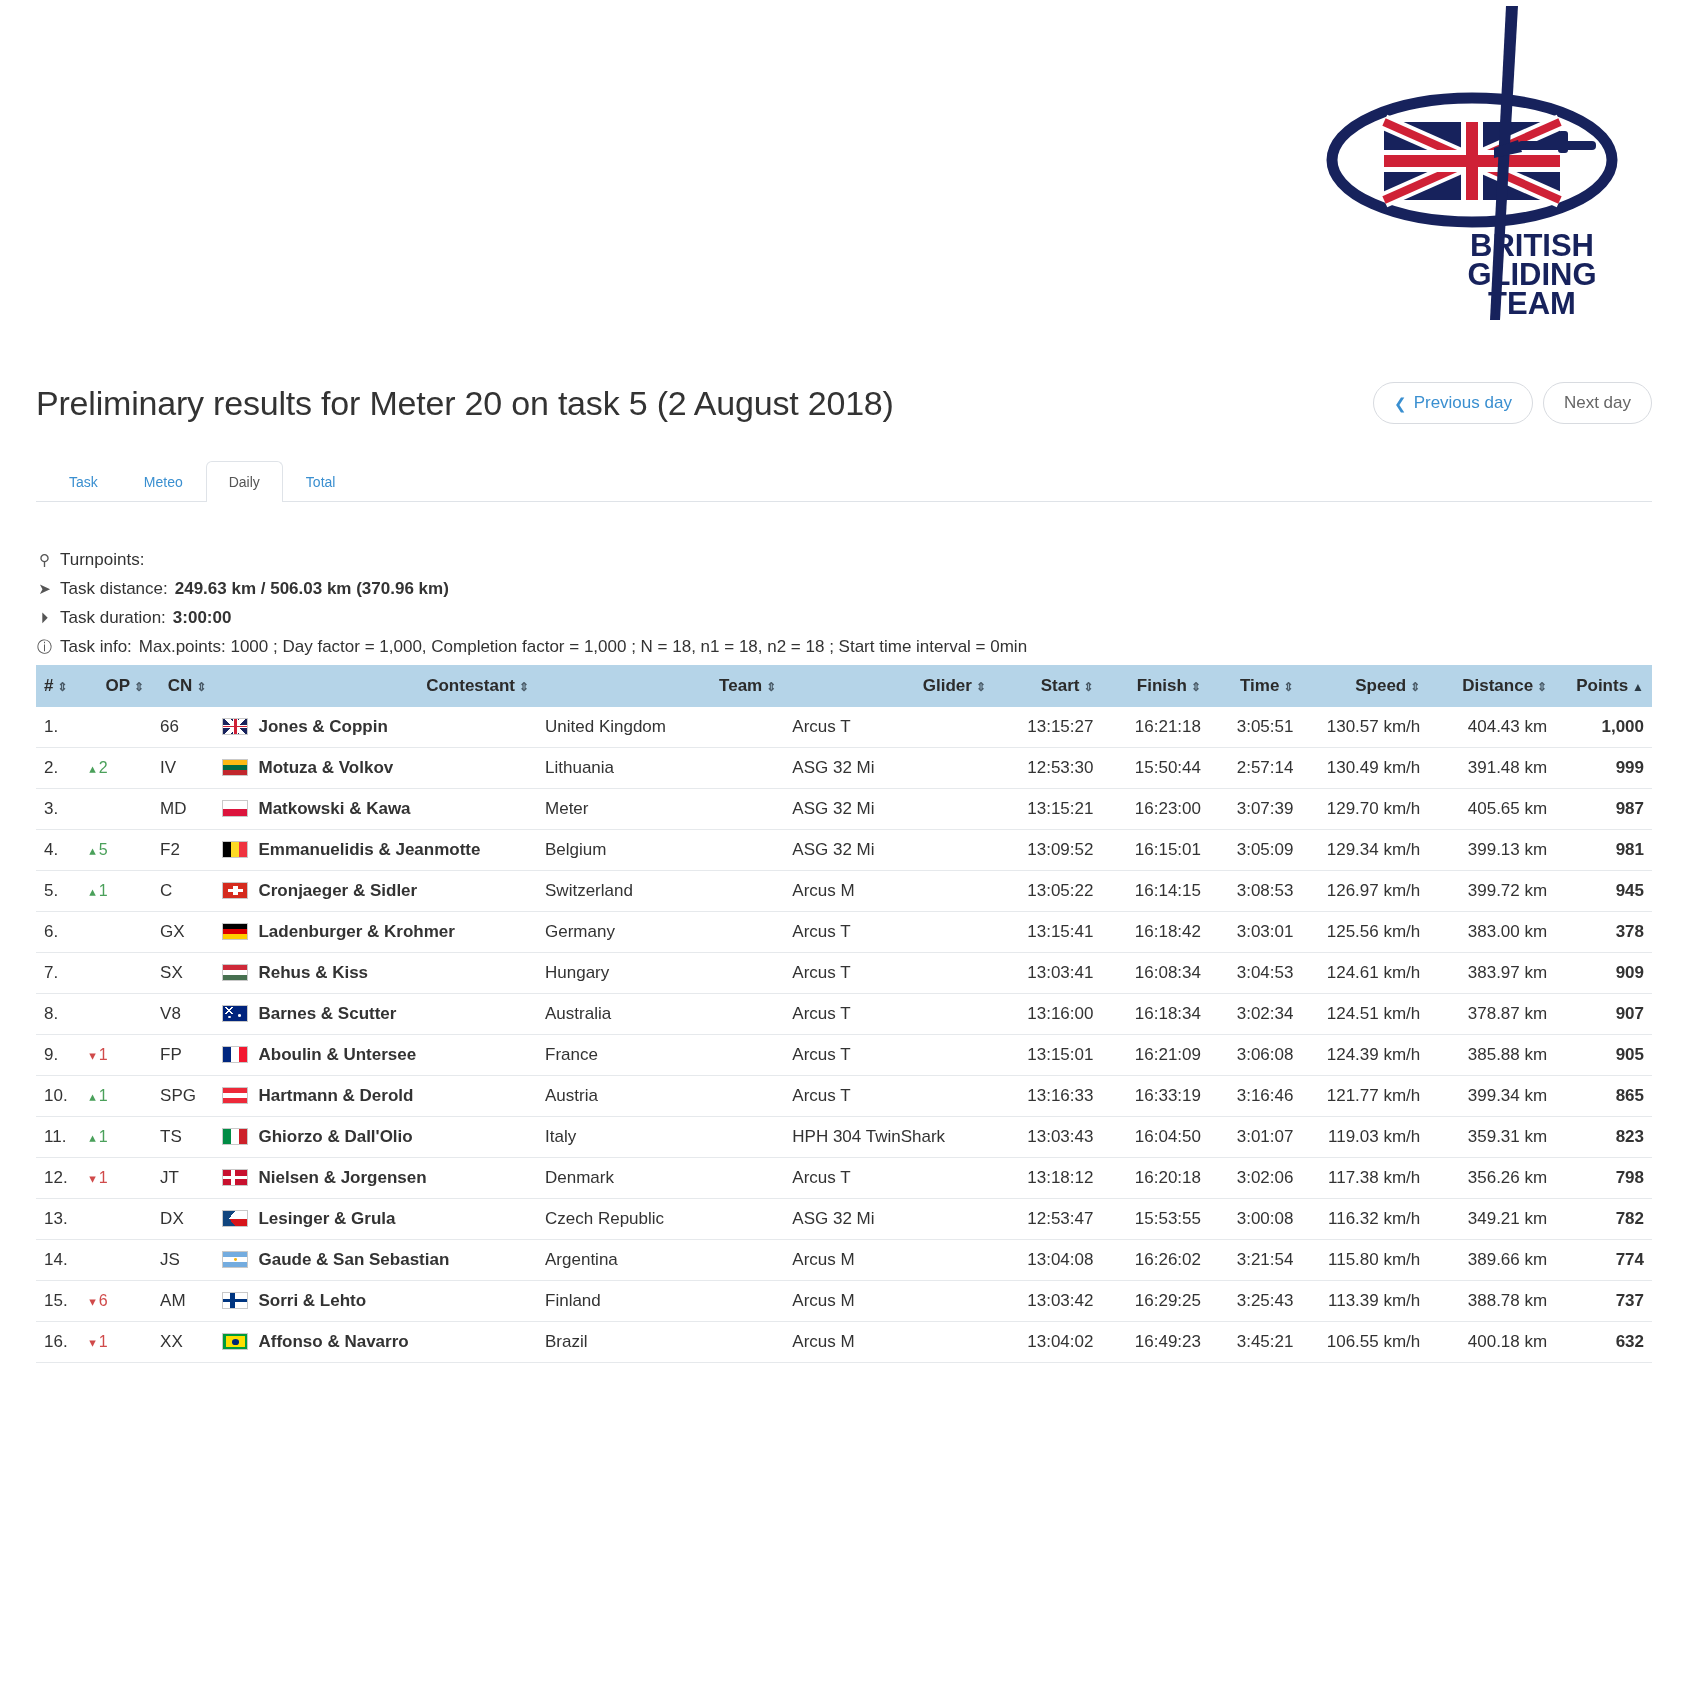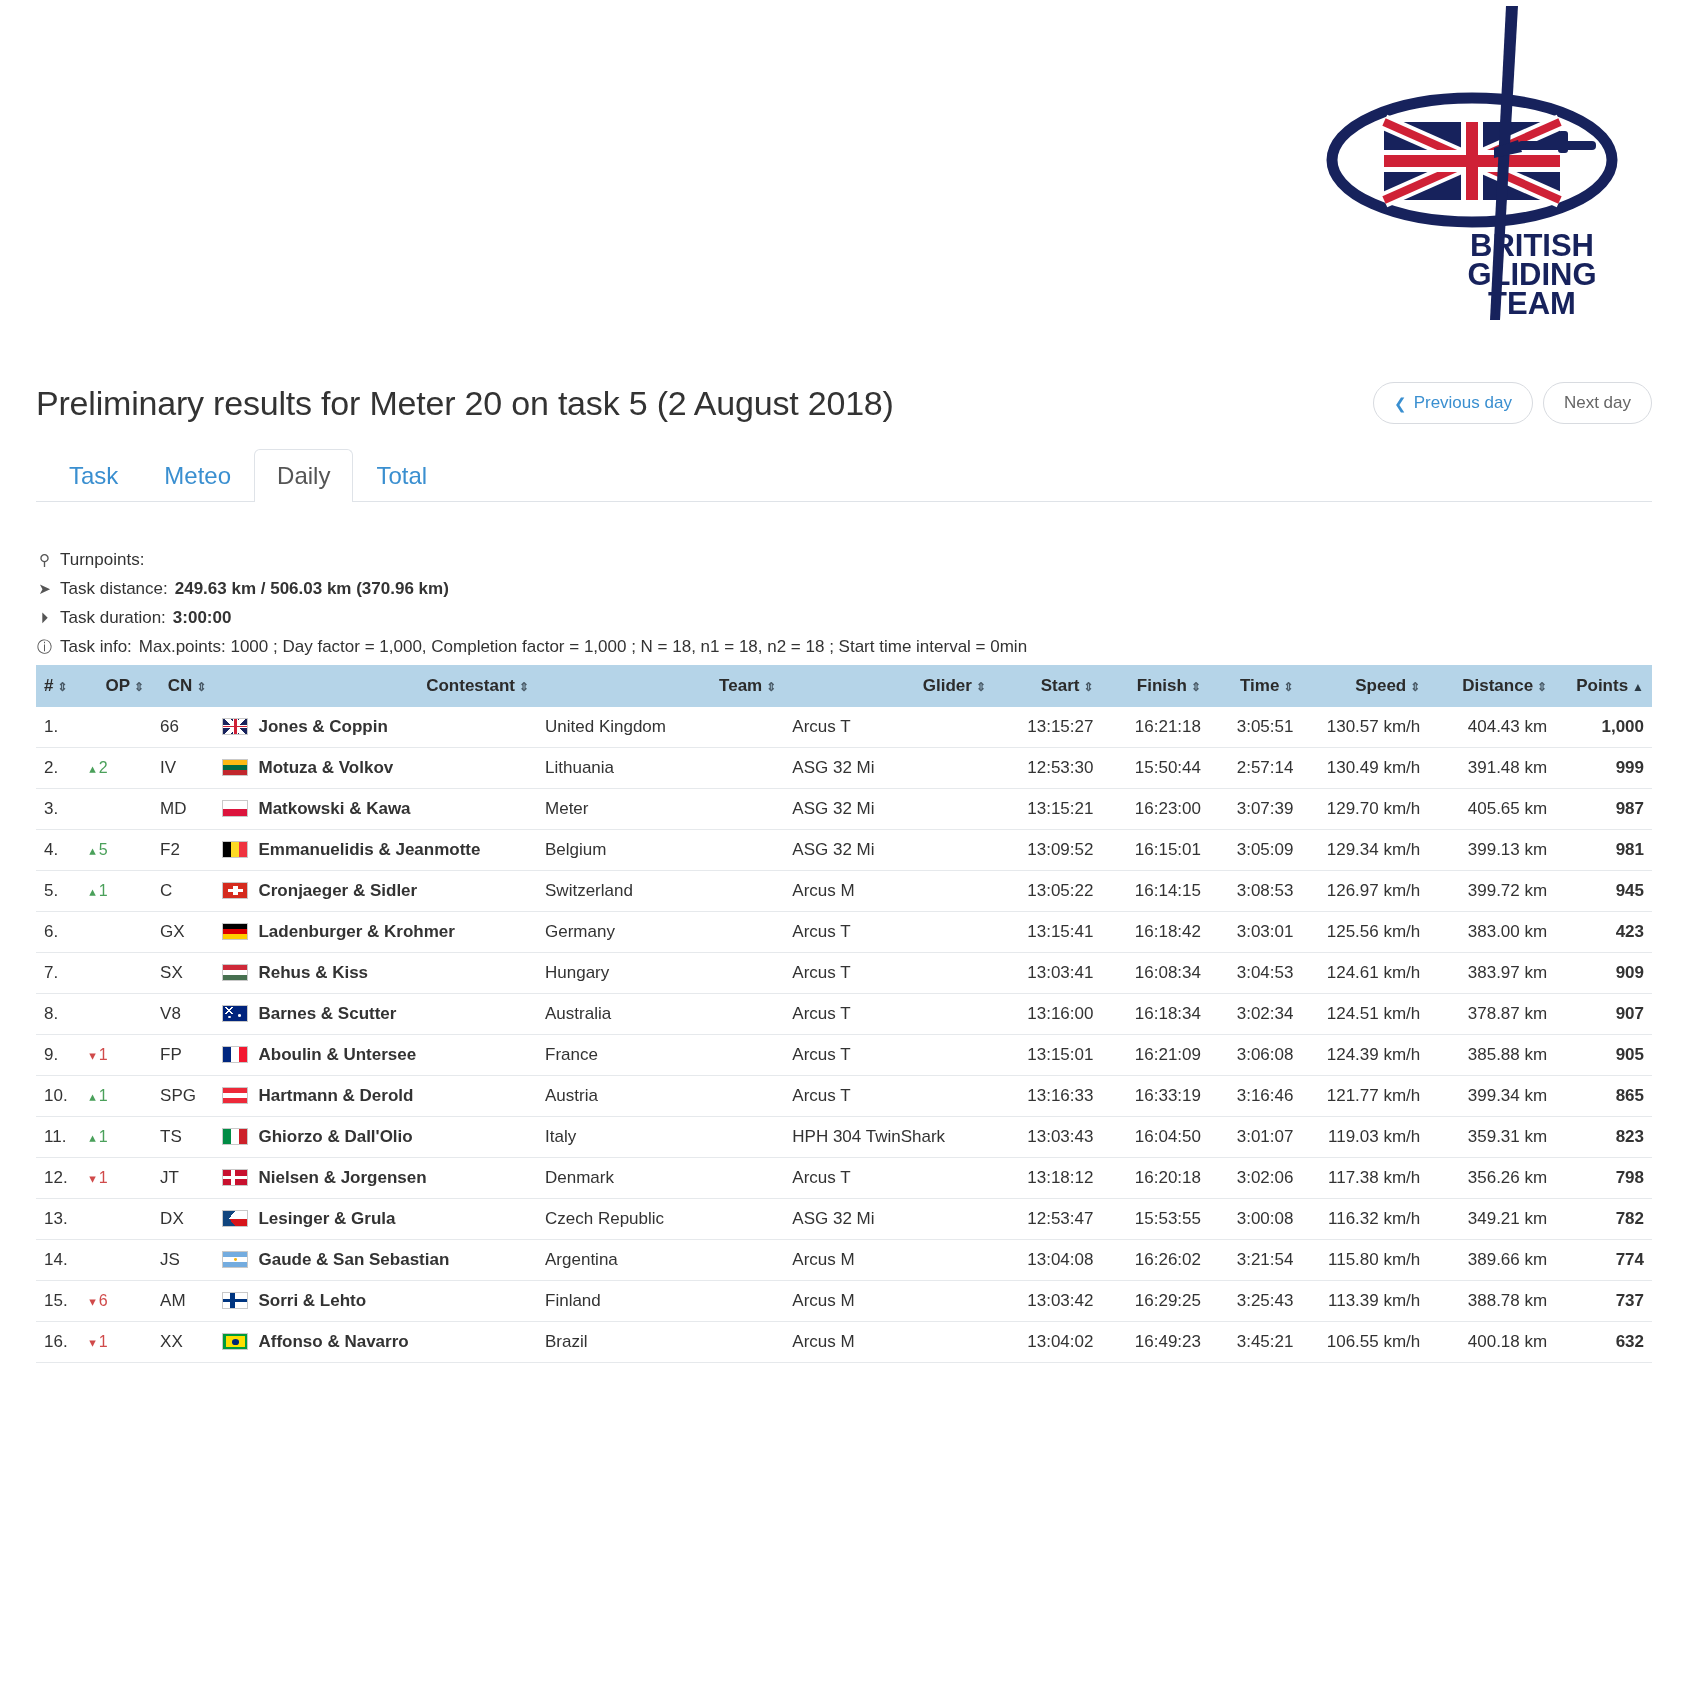--- a/index.html
+++ b/index.html
@@ -53,21 +53,21 @@
   .tabs {
     position: absolute;
     top: 455px; left: 36px; right: 36px;
     border-bottom: 1px solid #dfe3e8;
     display: flex;
     align-items: flex-end;
     height: 47px;
     padding-left: 10px;
   }
   .tab {
-    font-size: 24px;
+    font-size: 14px;
     color: #3a8fd0;
     padding: 12px 22px;
     border: 1px solid transparent;
     border-bottom: none;
     margin-bottom: -1px;
     border-radius: 6px 6px 0 0;
     background: transparent;
   }
   .tab.active {
     color: #555;
@@ -323,21 +323,21 @@
           <td class="c-op op-cell"></td>
           <td class="c-cn">GX</td>
           <td class="c-name"><span class="flag"><i style="left:0;right:0;top:0;height:33.4%;background:#000"></i><i style="left:0;right:0;top:33.4%;height:33.3%;background:#dd0000"></i><i style="left:0;right:0;bottom:0;height:33.3%;background:#ffce00"></i></span><span>Ladenburger &amp; Krohmer</span></td>
           <td class="c-team">Germany</td>
           <td class="c-glider">Arcus T</td>
           <td class="c-start c-num">13:15:41</td>
           <td class="c-finish c-num">16:18:42</td>
           <td class="c-time c-num">3:03:01</td>
           <td class="c-speed c-num">125.56 km/h</td>
           <td class="c-distance c-num">383.00 km</td>
-          <td class="c-points c-num">423</td>
+          <td class="c-points c-num">378</td>
         </tr>
         <tr>
           <td class="c-rank">7.</td>
           <td class="c-op op-cell"></td>
           <td class="c-cn">SX</td>
           <td class="c-name"><span class="flag"><i style="left:0;right:0;top:0;height:33.4%;background:#ce2939"></i><i style="left:0;right:0;top:33.4%;height:33.3%;background:#fff"></i><i style="left:0;right:0;bottom:0;height:33.3%;background:#477050"></i></span><span>Rehus &amp; Kiss</span></td>
           <td class="c-team">Hungary</td>
           <td class="c-glider">Arcus T</td>
           <td class="c-start c-num">13:03:41</td>
           <td class="c-finish c-num">16:08:34</td>

